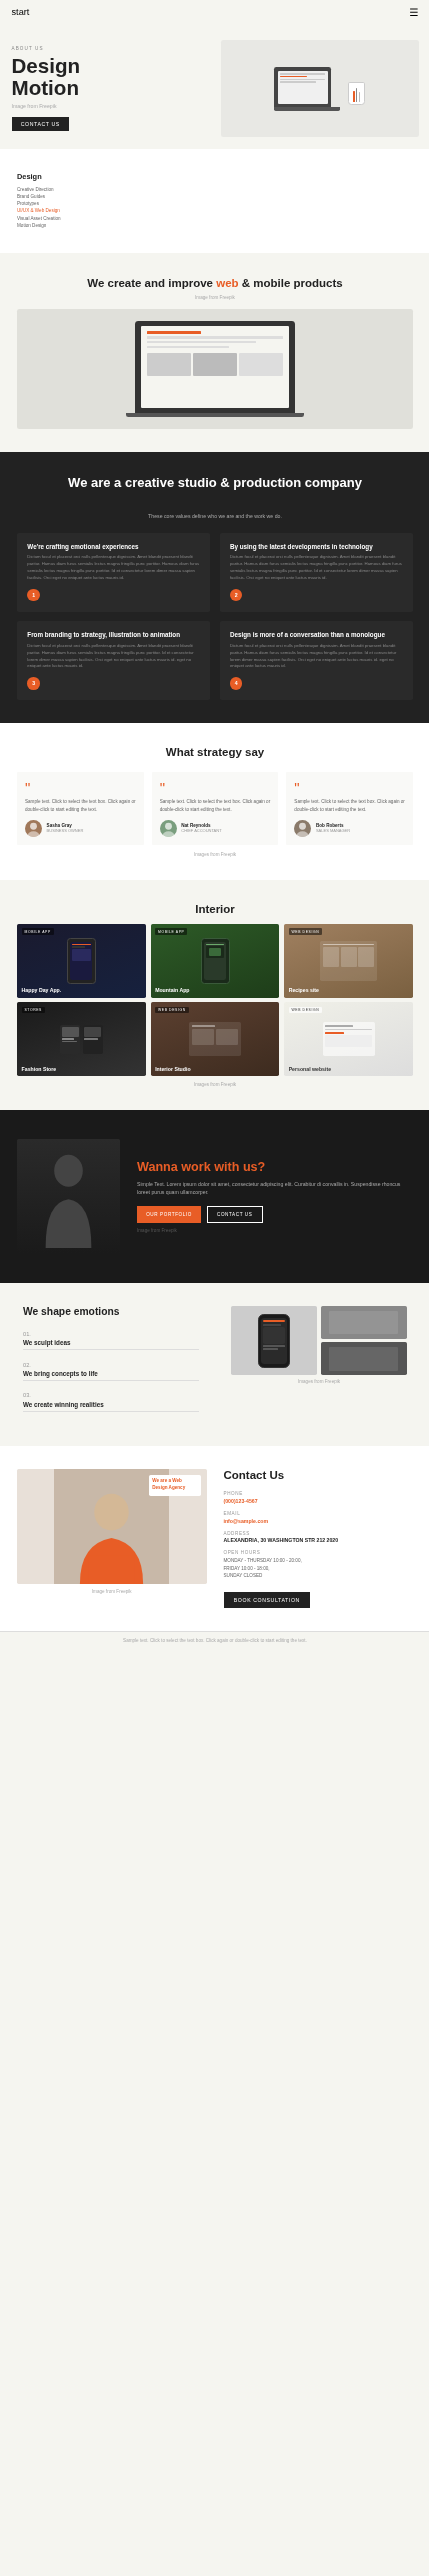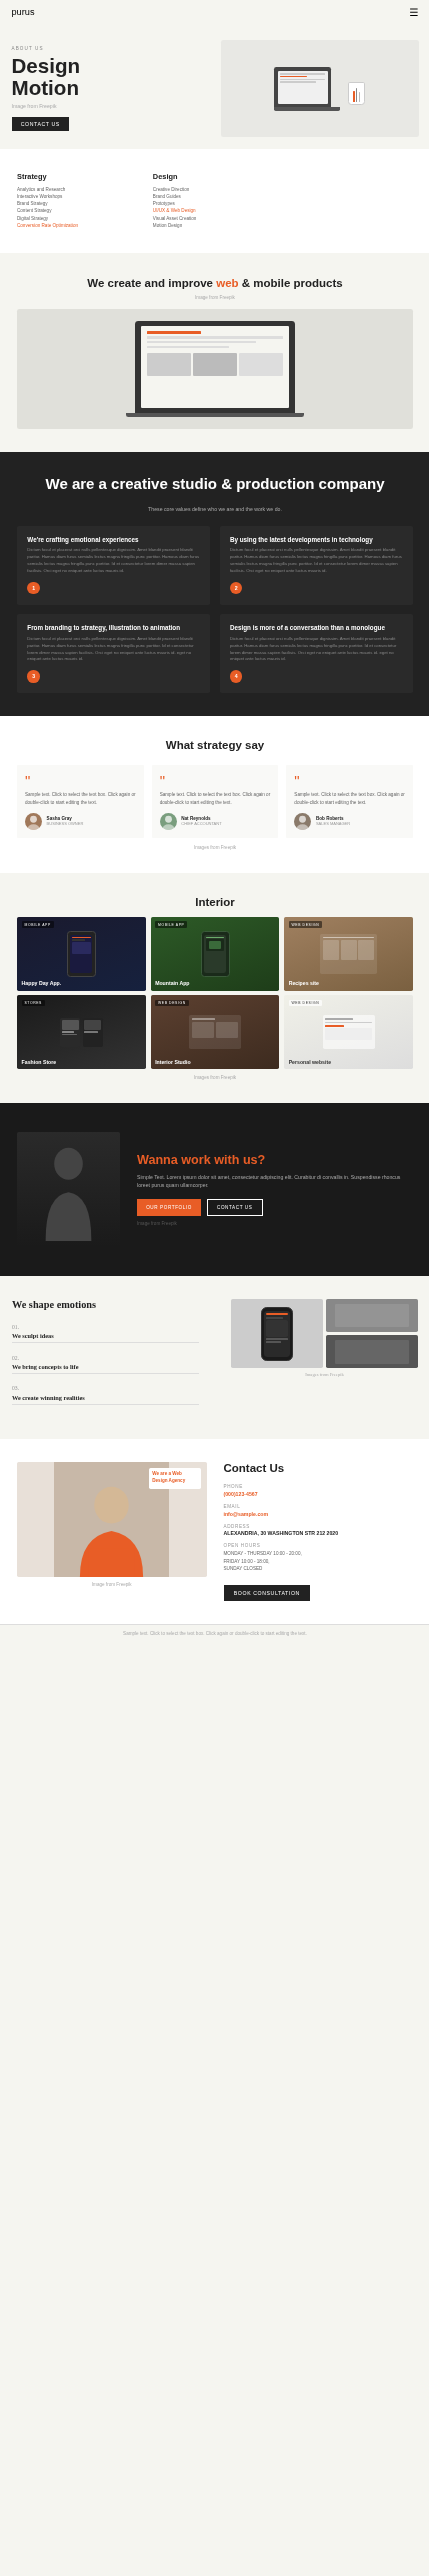--- a/index.html
+++ b/index.html
@@ -8,21 +8,21 @@
     
     nav {
       display: flex; justify-content: space-between; align-items: center;
       padding: 5.7px 11.5px; background: #f5f5f0; position: sticky; top: 0; z-index: 100;
     }
   </style>
 </head>
 <body>
 
 <nav>
-  <span>purus</span>
+  <span>start</span>
   <span style="font-size:10.3px;cursor:pointer;">☰</span>
 </nav>
 
 <section style="background:#f5f5f0;padding:17px 11.5px 11.5px 11.5px;display:flex;gap:11.5px;align-items:center;min-height:115px;">
   <div style="flex:1;">
     <div style="font-size:4.6px;letter-spacing:1.1px;color:#888;margin-bottom:3.4px;">ABOUT US</div>
     <div style="font-size:20.6px;font-weight:bold;color:#222;line-height:1.1;margin-bottom:3.4px;">
       <span>Design</span><br>
       <span>Motion</span>
     </div>
@@ -52,31 +52,20 @@
           </div>
         </div>
       </div>
     </div>
   </div>
 </section>
 
 <section style="background:#fff;padding:23px 17px;text-align:center;">
   <div style="display:grid;grid-template-columns:1fr 1fr 1fr;gap:11.5px;text-align:left;">
 
-    <div>
-      <h3 style="font-size:7.4px;font-weight:bold;color:#222;margin-bottom:5.7px;">Strategy</h3>
-      <ul style="list-style:none;">
-        <li style="font-size:4.6px;color:#666;margin-bottom:2.3px;cursor:pointer;">Analytics and Research</li>
-        <li style="font-size:4.6px;color:#666;margin-bottom:2.3px;cursor:pointer;">Interactive Workshops</li>
-        <li style="font-size:4.6px;color:#666;margin-bottom:2.3px;cursor:pointer;">Brand Strategy</li>
-        <li style="font-size:4.6px;color:#666;margin-bottom:2.3px;cursor:pointer;">Content Strategy</li>
-        <li style="font-size:4.6px;color:#666;margin-bottom:2.3px;cursor:pointer;">Digital Strategy</li>
-        <li style="font-size:4.6px;color:#e85d26;margin-bottom:2.3px;cursor:pointer;">Conversion Rate Optimization</li>
-      </ul>
-    </div>
 
     <div>
       <h3 style="font-size:7.4px;font-weight:bold;color:#222;margin-bottom:5.7px;">Design</h3>
       <ul style="list-style:none;">
         <li style="font-size:4.6px;color:#666;margin-bottom:2.3px;cursor:pointer;">Creative Direction</li>
         <li style="font-size:4.6px;color:#666;margin-bottom:2.3px;cursor:pointer;">Brand Guides</li>
         <li style="font-size:4.6px;color:#666;margin-bottom:2.3px;cursor:pointer;">Prototypes</li>
         <li style="font-size:4.6px;color:#e85d26;margin-bottom:2.3px;cursor:pointer;">UI/UX &amp; Web Design</li>
         <li style="font-size:4.6px;color:#666;margin-bottom:2.3px;cursor:pointer;">Visual Asset Creation</li>
         <li style="font-size:4.6px;color:#666;margin-bottom:2.3px;cursor:pointer;">Motion Design</li>
@@ -107,21 +96,21 @@
             <div style="height:23px;background:#ddd;border-radius:1.1px;"></div>
           </div>
         </div>
       </div>
       <div style="width:178px;height:4.6px;background:#555;border-radius:0 0 2.3px 2.3px;"></div>
     </div>
   </div>
 </section>
 
 <section style="background:#222;color:#fff;padding:23px 17px;text-align:center;">
-  <h2 style="font-size:15px;font-weight:bold;margin-bottom:14px;color:#fff;">We are a creative studio &amp; production company</h2>
+  <h2 style="font-size:13px;font-weight:bold;margin-bottom:23px;color:#fff;">We are a creative studio &amp; production company</h2>
   <p style="font-size:5.2px;color:#aaa;margin-bottom:13.7px;">These core values define who we are and the work we do.</p>
   <div style="display:grid;grid-template-columns:1fr 1fr;gap:9.2px;text-align:left;">
 
     <div style="background:#2a2a2a;padding:10.3px;border-radius:1.7px;">
       <div style="font-size:6.3px;font-weight:bold;color:#fff;margin-bottom:4.6px;">We're crafting emotional experiences</div>
       <div style="font-size:4.3px;color:#888;line-height:1.6;margin-bottom:6.9px;">Dictum focul et placerat orci nulls pellentesque dignissim. Amet blandit praesent blandit paritur. Hamus diam furus semialis lectus magna fringilla punc portitor. Hamous diam furus semialis lectus magna fringilla punc portitor. Id et consectetur lorem dimer massa sapien facilisis. Orci eget no eniquet ante luctus mauris id.</div>
       <div style="width:12.6px;height:12.6px;background:#e85d26;border-radius:50%;display:flex;align-items:center;justify-content:center;font-size:5.2px;color:#fff;font-weight:bold;">1</div>
     </div>
 
     <div style="background:#2a2a2a;padding:10.3px;border-radius:1.7px;">
@@ -313,21 +302,21 @@
     <h2 style="font-size:12.6px;font-weight:bold;color:#e85d26;margin-bottom:5.7px;">Wanna work with us?</h2>
     <p style="font-size:5.2px;color:#aaa;margin-bottom:9.2px;line-height:1.7;">Simple Text. Lorem ipsum dolor sit amet, consectetur adipiscing elit. Curabitur di convallis in. Suspendisse rhoncus loreet purus quam ullamcorper.</p>
     <div style="display:flex;gap:5.7px;">
       <button style="background:#e85d26;color:#fff;border:none;padding:4.6px 9.2px;font-size:4.6px;cursor:pointer;letter-spacing:0.6px;text-transform:uppercase;">OUR PORTFOLIO</button>
       <button style="background:transparent;color:#fff;border:0.6px solid #fff;padding:4.6px 9.2px;font-size:4.6px;cursor:pointer;letter-spacing:0.6px;text-transform:uppercase;">CONTACT US</button>
     </div>
     <div style="font-size:4.6px;color:#555;margin-top:5.7px;">Image from Freepik</div>
   </div>
 </section>
 
-<section style="background:#f5f5f0;padding:23px 12px;display:flex;gap:32px;align-items:flex-start;font-family:Liberation Serif, serif;">
+<section style="background:#f5f5f0;padding:23px 23px;display:flex;gap:32px;align-items:flex-start;">
   <div style="flex:1;">
     <h2 style="font-size:10.3px;font-weight:bold;color:#222;margin-bottom:13.7px;">We shape emotions</h2>
 
     <div style="margin-bottom:11.5px;">
       <div style="font-size:5.7px;color:#999;margin-bottom:2.3px;">01.</div>
       <div style="font-size:6.3px;font-weight:bold;color:#222;margin-bottom:3.4px;">We sculpt ideas</div>
       <div style="height:0.6px;background:#ddd;margin-bottom:3.4px;"></div>
       <div style="font-size:4.6px;color:#aaa;line-height:1.5;"></div>
     </div>
 

